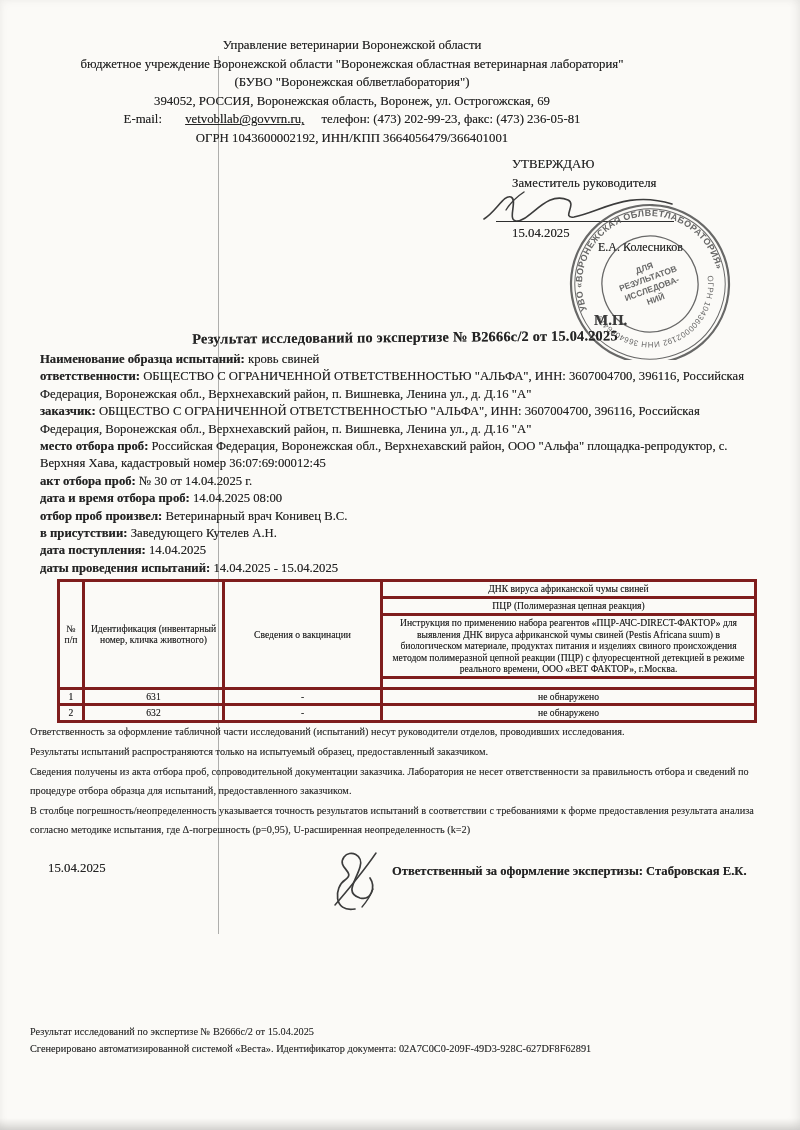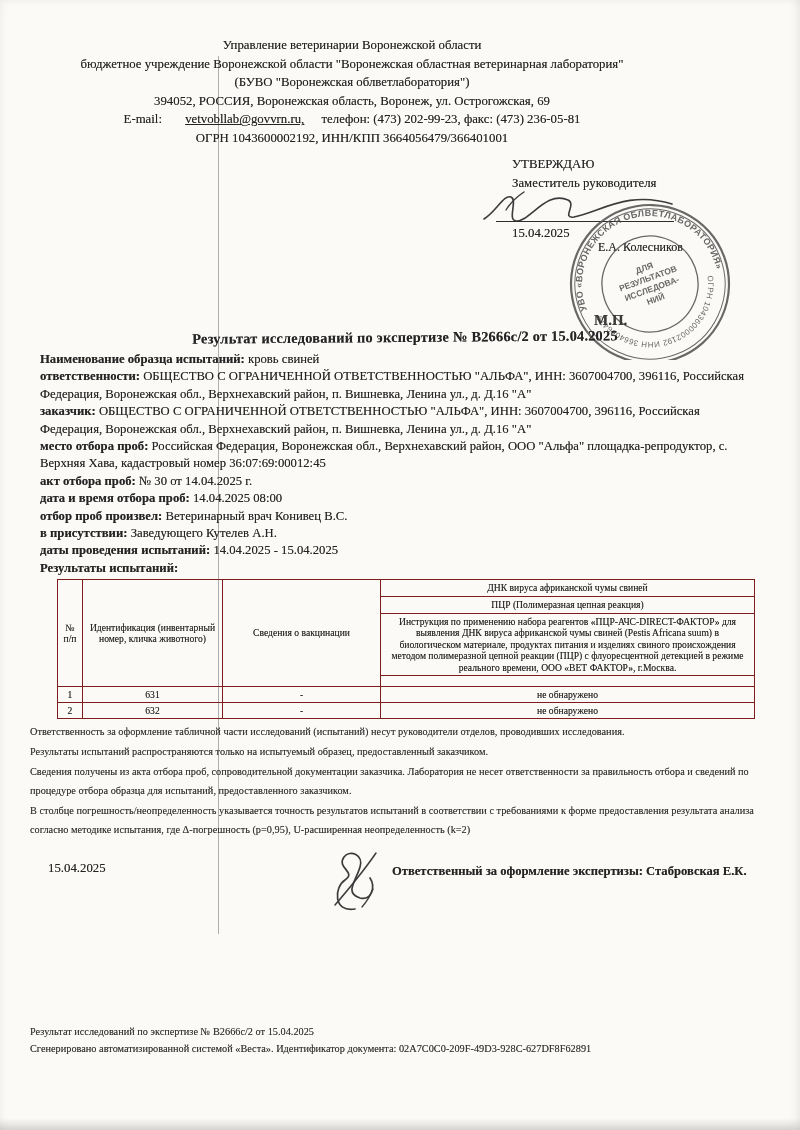--- a/index.html
+++ b/index.html
@@ -34,21 +34,21 @@
 
   .doc-title{position:absolute;left:60px;top:329px;width:690px;text-align:center;
     font-size:14.4px;font-weight:bold;letter-spacing:.2px;transform:rotate(-.45deg);}
 
   .details{position:absolute;left:40px;top:351px;width:716px;
     font-size:12.7px;line-height:17.4px;}
   .details .lbl{font-weight:bold;}
 
   table.results{position:absolute;left:57px;top:579px;width:697px;
     border-collapse:collapse;table-layout:fixed;}
-  table.results td{border:1px solid #7f1d1d;text-align:center;vertical-align:middle;
+  table.results td{border:3px solid #7f1d1d;text-align:center;vertical-align:middle;
     padding:1px 3px;font-size:9.6px;line-height:11.5px;color:#242424;}
   td.cell-instruction{font-size:8.8px;line-height:11px;padding:2px 10px;height:62px;}
   td.cell-disease,td.cell-method{height:17px;font-size:9.8px;}
   td.cell-spacer{height:11px;border-top:1px solid #2f2f2f;}
   td.cell-data{height:16px;font-size:10.6px;}
   td.cell-numhead{font-size:9.4px;line-height:11px;padding:1px 1px;}
 
   .footnotes{position:absolute;left:30px;top:721px;width:738px;
     font-size:10.3px;line-height:19px;color:#333;}
   .footnotes p{margin:1px 0 1px 0;}
@@ -122,22 +122,22 @@
 
   <div class="details txt">
     <div><span class="lbl">Наименование образца испытаний:</span> <span>кровь свиней</span></div>
     <div><span class="lbl">ответственности:</span> <span>ОБЩЕСТВО С ОГРАНИЧЕННОЙ ОТВЕТСТВЕННОСТЬЮ "АЛЬФА", ИНН: 3607004700, 396116, Российская Федерация, Воронежская обл., Верхнехавский район, п. Вишневка, Ленина ул., д. Д.16 "А"</span></div>
     <div><span class="lbl">заказчик:</span> <span>ОБЩЕСТВО С ОГРАНИЧЕННОЙ ОТВЕТСТВЕННОСТЬЮ "АЛЬФА", ИНН: 3607004700, 396116, Российская Федерация, Воронежская обл., Верхнехавский район, п. Вишневка, Ленина ул., д. Д.16 "А"</span></div>
     <div><span class="lbl">место отбора проб:</span> <span>Российская Федерация, Воронежская обл., Верхнехавский район, ООО "Альфа" площадка-репродуктор, с. Верхняя Хава, кадастровый номер 36:07:69:00012:45</span></div>
     <div><span class="lbl">акт отбора проб:</span> <span>№ 30 от 14.04.2025 г.</span></div>
     <div><span class="lbl">дата и время отбора проб:</span> <span>14.04.2025 08:00</span></div>
     <div><span class="lbl">отбор проб произвел:</span> <span>Ветеринарный врач Конивец В.С.</span></div>
     <div><span class="lbl">в присутствии:</span> <span>Заведующего Кутелев А.Н.</span></div>
+    <div><span class="lbl">дата поступления:</span> <span>14.04.2025</span></div>
     <div><span class="lbl">даты проведения испытаний:</span> <span>14.04.2025 - 15.04.2025</span></div>
-    <div><span class="lbl">Результаты испытаний:</span> <span></span></div>
   </div>
 
   <table class="results txt">
     <colgroup>
         <col style="width:25px">
         <col style="width:140px">
         <col style="width:158px">
         <col style="width:374px">
       </colgroup>
     <tbody>

